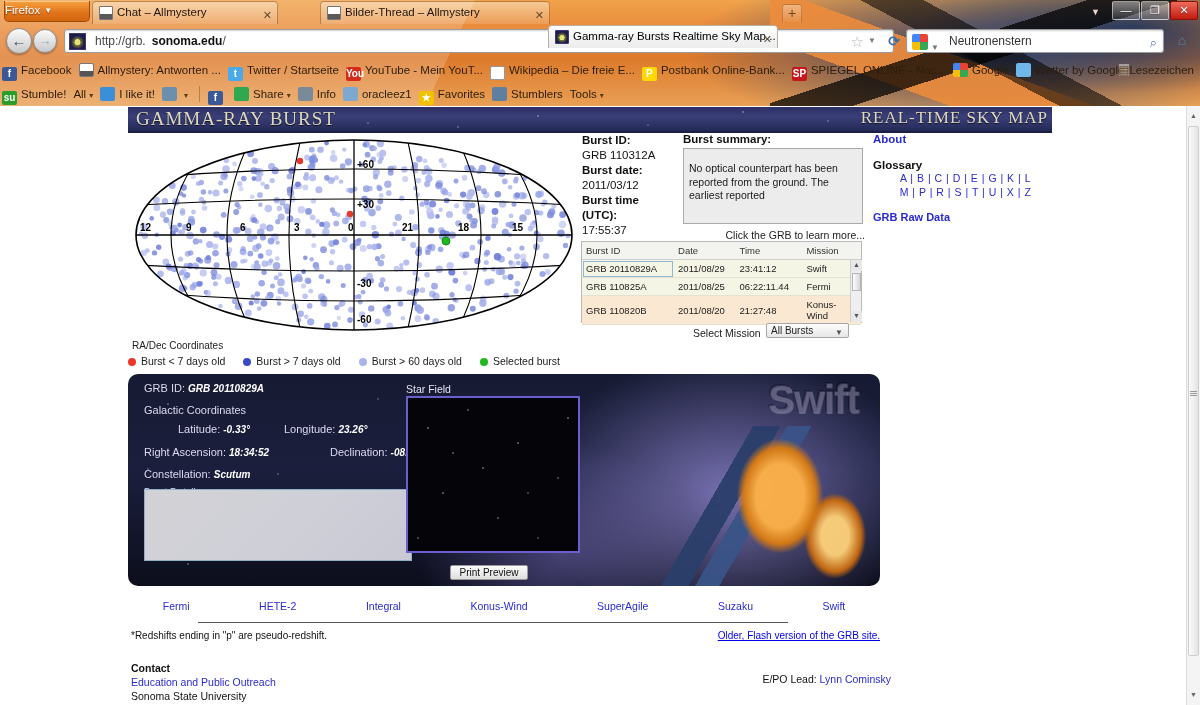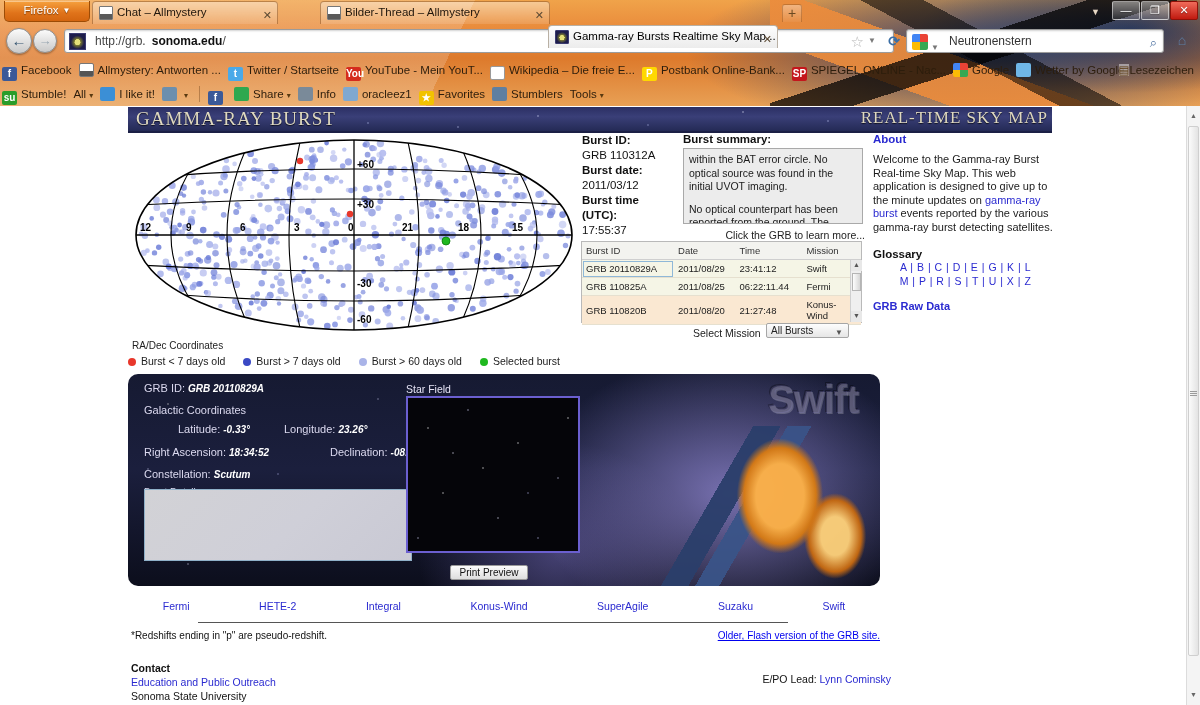--- a/index.html
+++ b/index.html
@@ -31,21 +31,21 @@
       linear-gradient(28deg, transparent 0 46%, rgba(0,0,0,.55) 46% 56%, transparent 56%),
       linear-gradient(200deg, transparent 0 55%, rgba(236,140,60,.9) 55% 75%, transparent 75%);
   }
   
   #tabstrip { position:absolute; left:0; top:0; height:24px; width:1200px; }
   .fxbtn {
     position:absolute; left:4px; top:1px; width:86px; height:21px;
     border-radius:0 0 5px 5px;
     background:linear-gradient(180deg,#f6a23f,#e0731a 60%,#d4650f);
     border:1px solid #9c4c06; border-top:none;
-    color:#fff; font-size:11.5px; line-height:19px; text-align:center;
+    color:#fff; font-size:11.5px; line-height:19px; text-align:left;
     text-shadow:0 1px 1px rgba(0,0,0,.45);
     box-shadow:inset 0 1px 0 rgba(255,255,255,.4);
   }
   .fxbtn .caret{ font-size:8px; margin-left:4px; vertical-align:1px;}
   .tab {
     position:absolute; top:1px; height:23px;
     background:linear-gradient(180deg, rgba(255,255,255,.42), rgba(255,255,255,.12));
     border:1px solid rgba(120,60,10,.45); border-bottom:none;
     border-radius:4px 4px 0 0;
     font-size:11.5px; color:#20160c; line-height:21px;
@@ -1029,33 +1029,29 @@
           <div class="lbl">Burst date:</div>
           <div>2011/03/12</div>
           <div class="lbl">Burst time (UTC):</div>
           <div>17:55:37</div>
           <div class="lbl">Detecting mission:</div>
           <div>Swift</div>
         </div>
         <div class="col-r">
           <div class="lbl">Burst summary:</div>
           <div id="summarybox">
-            <div>within the BAT error circle. No optical source was found in the initial UVOT imaging.</div>
             <div style="height:9px"></div>
             <div>No optical counterpart has been reported from the ground. The earliest reported</div>
           </div>
         </div>
         <div id="clickgrb">Click the GRB to learn more...</div>
       </div>
 
       <div id="sidebar">
         <h3><a href="#">About</a></h3>
-        <div class="about-text">
-          <span>Welcome to the Gamma-ray Burst Real-time Sky Map. This web application is designed to give up to the minute updates on </span><a href="#">gamma-ray burst</a><span> events reported by the various gamma-ray burst detecting satellites.</span>
-        </div>
         <div id="glossary-title">Glossary</div>
         <div class="glossrow">A | B | C | D | E | G | K | L</div>
         <div class="glossrow">M | P | R | S | T | U | X | Z</div>
         <div id="rawdata"><a href="#">GRB Raw Data</a></div>
       </div>
 
       <div id="bursttable">
         <table>
           <thead>
               <tr>

